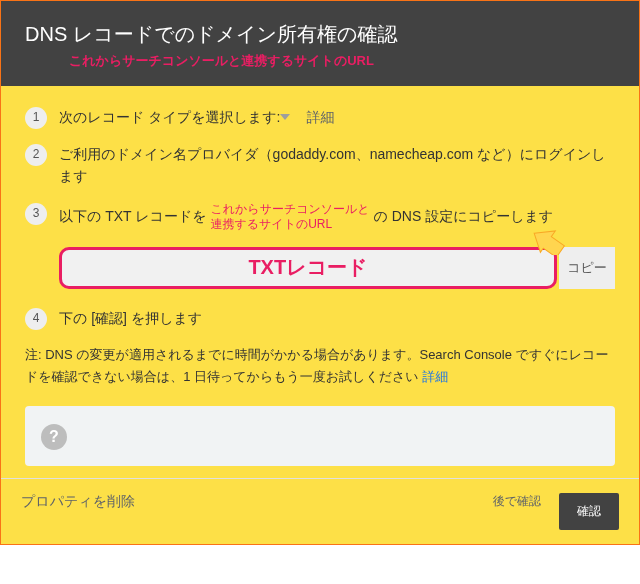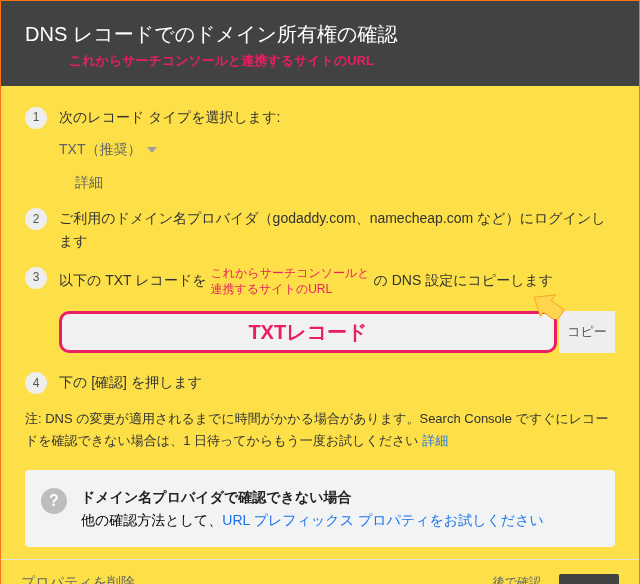--- a/index.html
+++ b/index.html
@@ -5,21 +5,21 @@
 * { box-sizing: border-box; margin: 0; padding: 0; }
 body { font-family: Arial, "Hiragino Sans", "Meiryo", sans-serif; background: #fff; width: 640px; height: 584px; overflow: hidden; }
 .dialog { width: 640px; border: 1px solid #f97316; background: #fde047; }
 .header { background: #424242; color: #fff; padding: 20px 24px 16px; }
 .header h1 { font-size: 20px; font-weight: 500; margin-bottom: 4px; }
 .anno-red { color: #e91e63; font-size: 13px; font-weight: bold; margin-left: 44px; }
 .content { padding: 20px 24px 4px; }
 .step { display: flex; align-items: flex-start; margin-bottom: 14px; font-size: 14px; color: #333; line-height: 1.6; }
 .step .num { flex: 0 0 22px; width: 22px; height: 22px; border-radius: 50%; background: #eee; color: #555; font-size: 12px; display: flex; align-items: center; justify-content: center; margin-right: 12px; margin-top: 1px; }
 .step .body { flex: 1; }
-.type-row { display: flex; gap: 10px; flex-wrap: wrap; flex-direction: column; }
+.type-row { display: flex; gap: 0; flex-wrap: wrap; }
 .select-look { color: #5f6368; font-size: 14px; display: inline-flex; align-items: center; gap: 6px; }
 .chevron { width: 0; height: 0; border-left: 5px solid transparent; border-right: 5px solid transparent; border-top: 6px solid #9e9e9e; }
 .link { color: #1a73e8; cursor: pointer; }
 .step3-anno { color: #e91e63; font-size: 12px; line-height: 1.3; display: inline-block; vertical-align: middle; }
 .txt-block { display: flex; align-items: stretch; margin: 4px 0 18px 34px; position: relative; border-radius: 18px; }
 .txt-field { flex: 1; border: 3px solid #e91e63; border-radius: 10px; background: #f1f1f1; height: 42px; display: flex; align-items: center; justify-content: center; }
 .txt-field span { color: #e91e63; font-size: 20px; font-weight: bold; }
 .copy-btn { width: 56px; background: #eee; color: #555; font-size: 13px; display: flex; align-items: center; justify-content: center; margin-left: 2px; cursor: pointer; }
 .arrow { position: absolute; right: 48px; top: -22px; width: 36px; height: 30px; }
 .arrow svg { width: 36px; height: 30px; }
@@ -44,21 +44,20 @@
     <div class="anno-red">これからサーチコンソールと連携するサイトのURL</div>
   </div>
 
   <div class="content">
 
     <div class="step">
       <div class="num">1</div>
       <div class="body type-row">
         <span>次のレコード タイプを選択します:</span>
         <span class="select-look">
-          <span>TXT（推奨）</span>
           <span class="chevron"></span>
         </span>
         <span class="link" style="color:#5f6368;margin-left:16px;">詳細</span>
       </div>
     </div>
 
     <div class="step">
       <div class="num">2</div>
       <div class="body">ご利用のドメイン名プロバイダ（godaddy.com、namecheap.com など）にログインします</div>
     </div>
@@ -92,26 +91,20 @@
       <div class="body">下の [確認] を押します</div>
     </div>
 
     <div class="note">
       <span>注: DNS の変更が適用されるまでに時間がかかる場合があります。Search Console ですぐにレコードを確認できない場合は、1 日待ってからもう一度お試しください</span>
       <span class="link">詳細</span>
     </div>
 
     <div class="alt-box">
       <div class="qmark">?</div>
-      <div class="txt">
-        <div class="bold">ドメイン名プロバイダで確認できない場合</div>
-        <div>
-          <span>他の確認方法として、</span><span class="link">URL プレフィックス プロパティをお試しください</span>
-        </div>
-      </div>
     </div>
 
   </div>
 
   <div class="footer">
     <div class="del">プロパティを削除</div>
     <div class="spacer"></div>
     <div class="later">後で確認</div>
     <div class="confirm">確認</div>
   </div>

